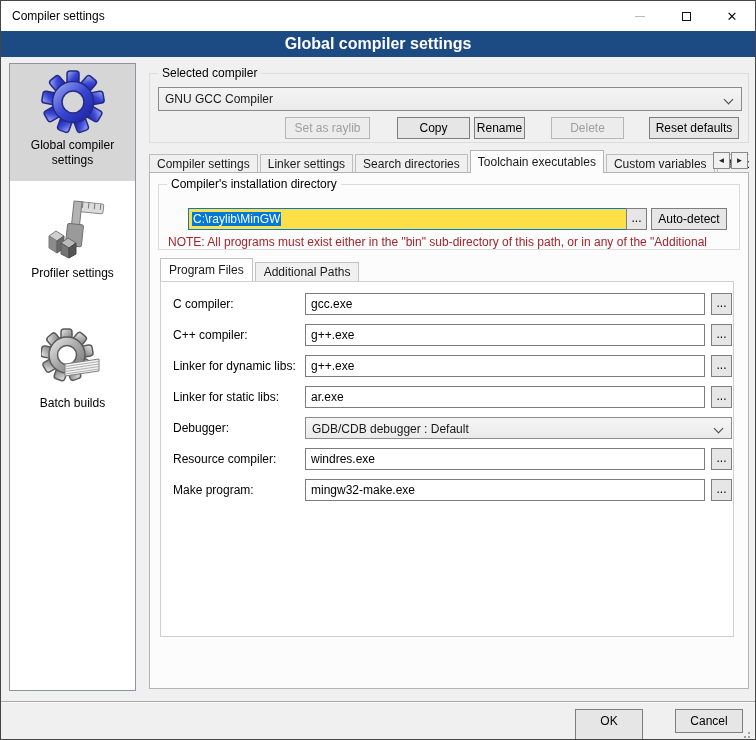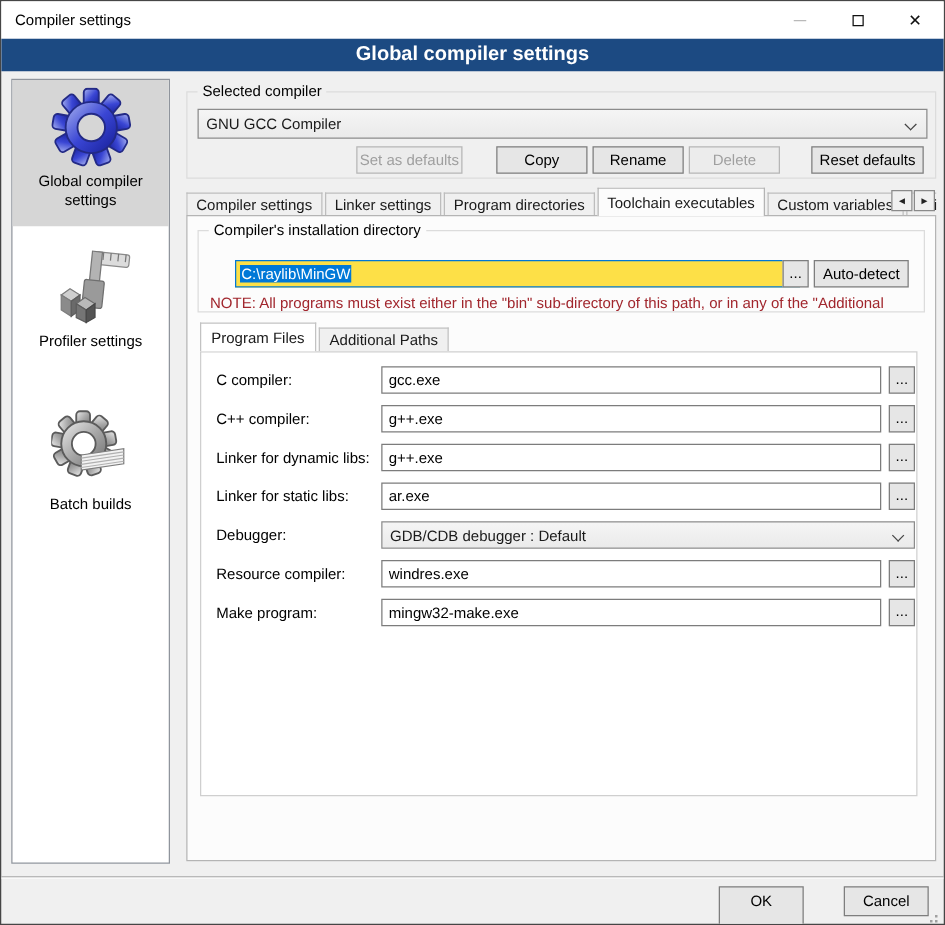--- a/index.html
+++ b/index.html
@@ -176,29 +176,29 @@
       <span class="lbl">Batch builds</span>
     </div>
   </div>
 
   <div class="group" style="left:148px;top:72px;width:600px;height:70px;padding-left:24px;">
     <span class="legend legend-gray">Selected compiler</span>
     <div class="combo" style="left:8px;top:13px;width:584px;height:24px;">
       <span>GNU GCC Compiler</span>
       <i class="chev" style="top:8px;"></i>
     </div>
-    <div class="btn disabled" style="left:135px;top:43px;width:85px;">Set as defaults</div>
+    <div class="btn disabled" style="left:135px;top:43px;width:85px;">Set as raylib</div>
     <div class="btn" style="left:247px;top:43px;width:73px;">Copy</div>
-    <div class="btn" style="left:324px;top:43px;width:73px;">Rename</div>
+    <div class="btn" style="left:324px;top:43px;width:51px;">Rename</div>
     <div class="btn disabled" style="left:401px;top:43px;width:73px;">Delete</div>
     <div class="btn" style="left:499px;top:43px;width:90px;">Reset defaults</div>
   </div>
 
   <div class="tabstrip">
-    <span class="tab">Compiler settings</span><span class="tab">Linker settings</span><span class="tab">Program directories</span><span class="tab active">Toolchain executables</span><span class="tab">Custom variables</span><span class="tab">Builc</span>
+    <span class="tab">Compiler settings</span><span class="tab">Linker settings</span><span class="tab">Search directories</span><span class="tab active">Toolchain executables</span><span class="tab">Custom variables</span><span class="tab">Builc</span>
     <div class="tab-arrows">
       <div class="tab-arrow">
           <span>◄</span>
         </div>
       <div class="tab-arrow">
           <span>►</span>
         </div>
     </div>
   </div>
 

